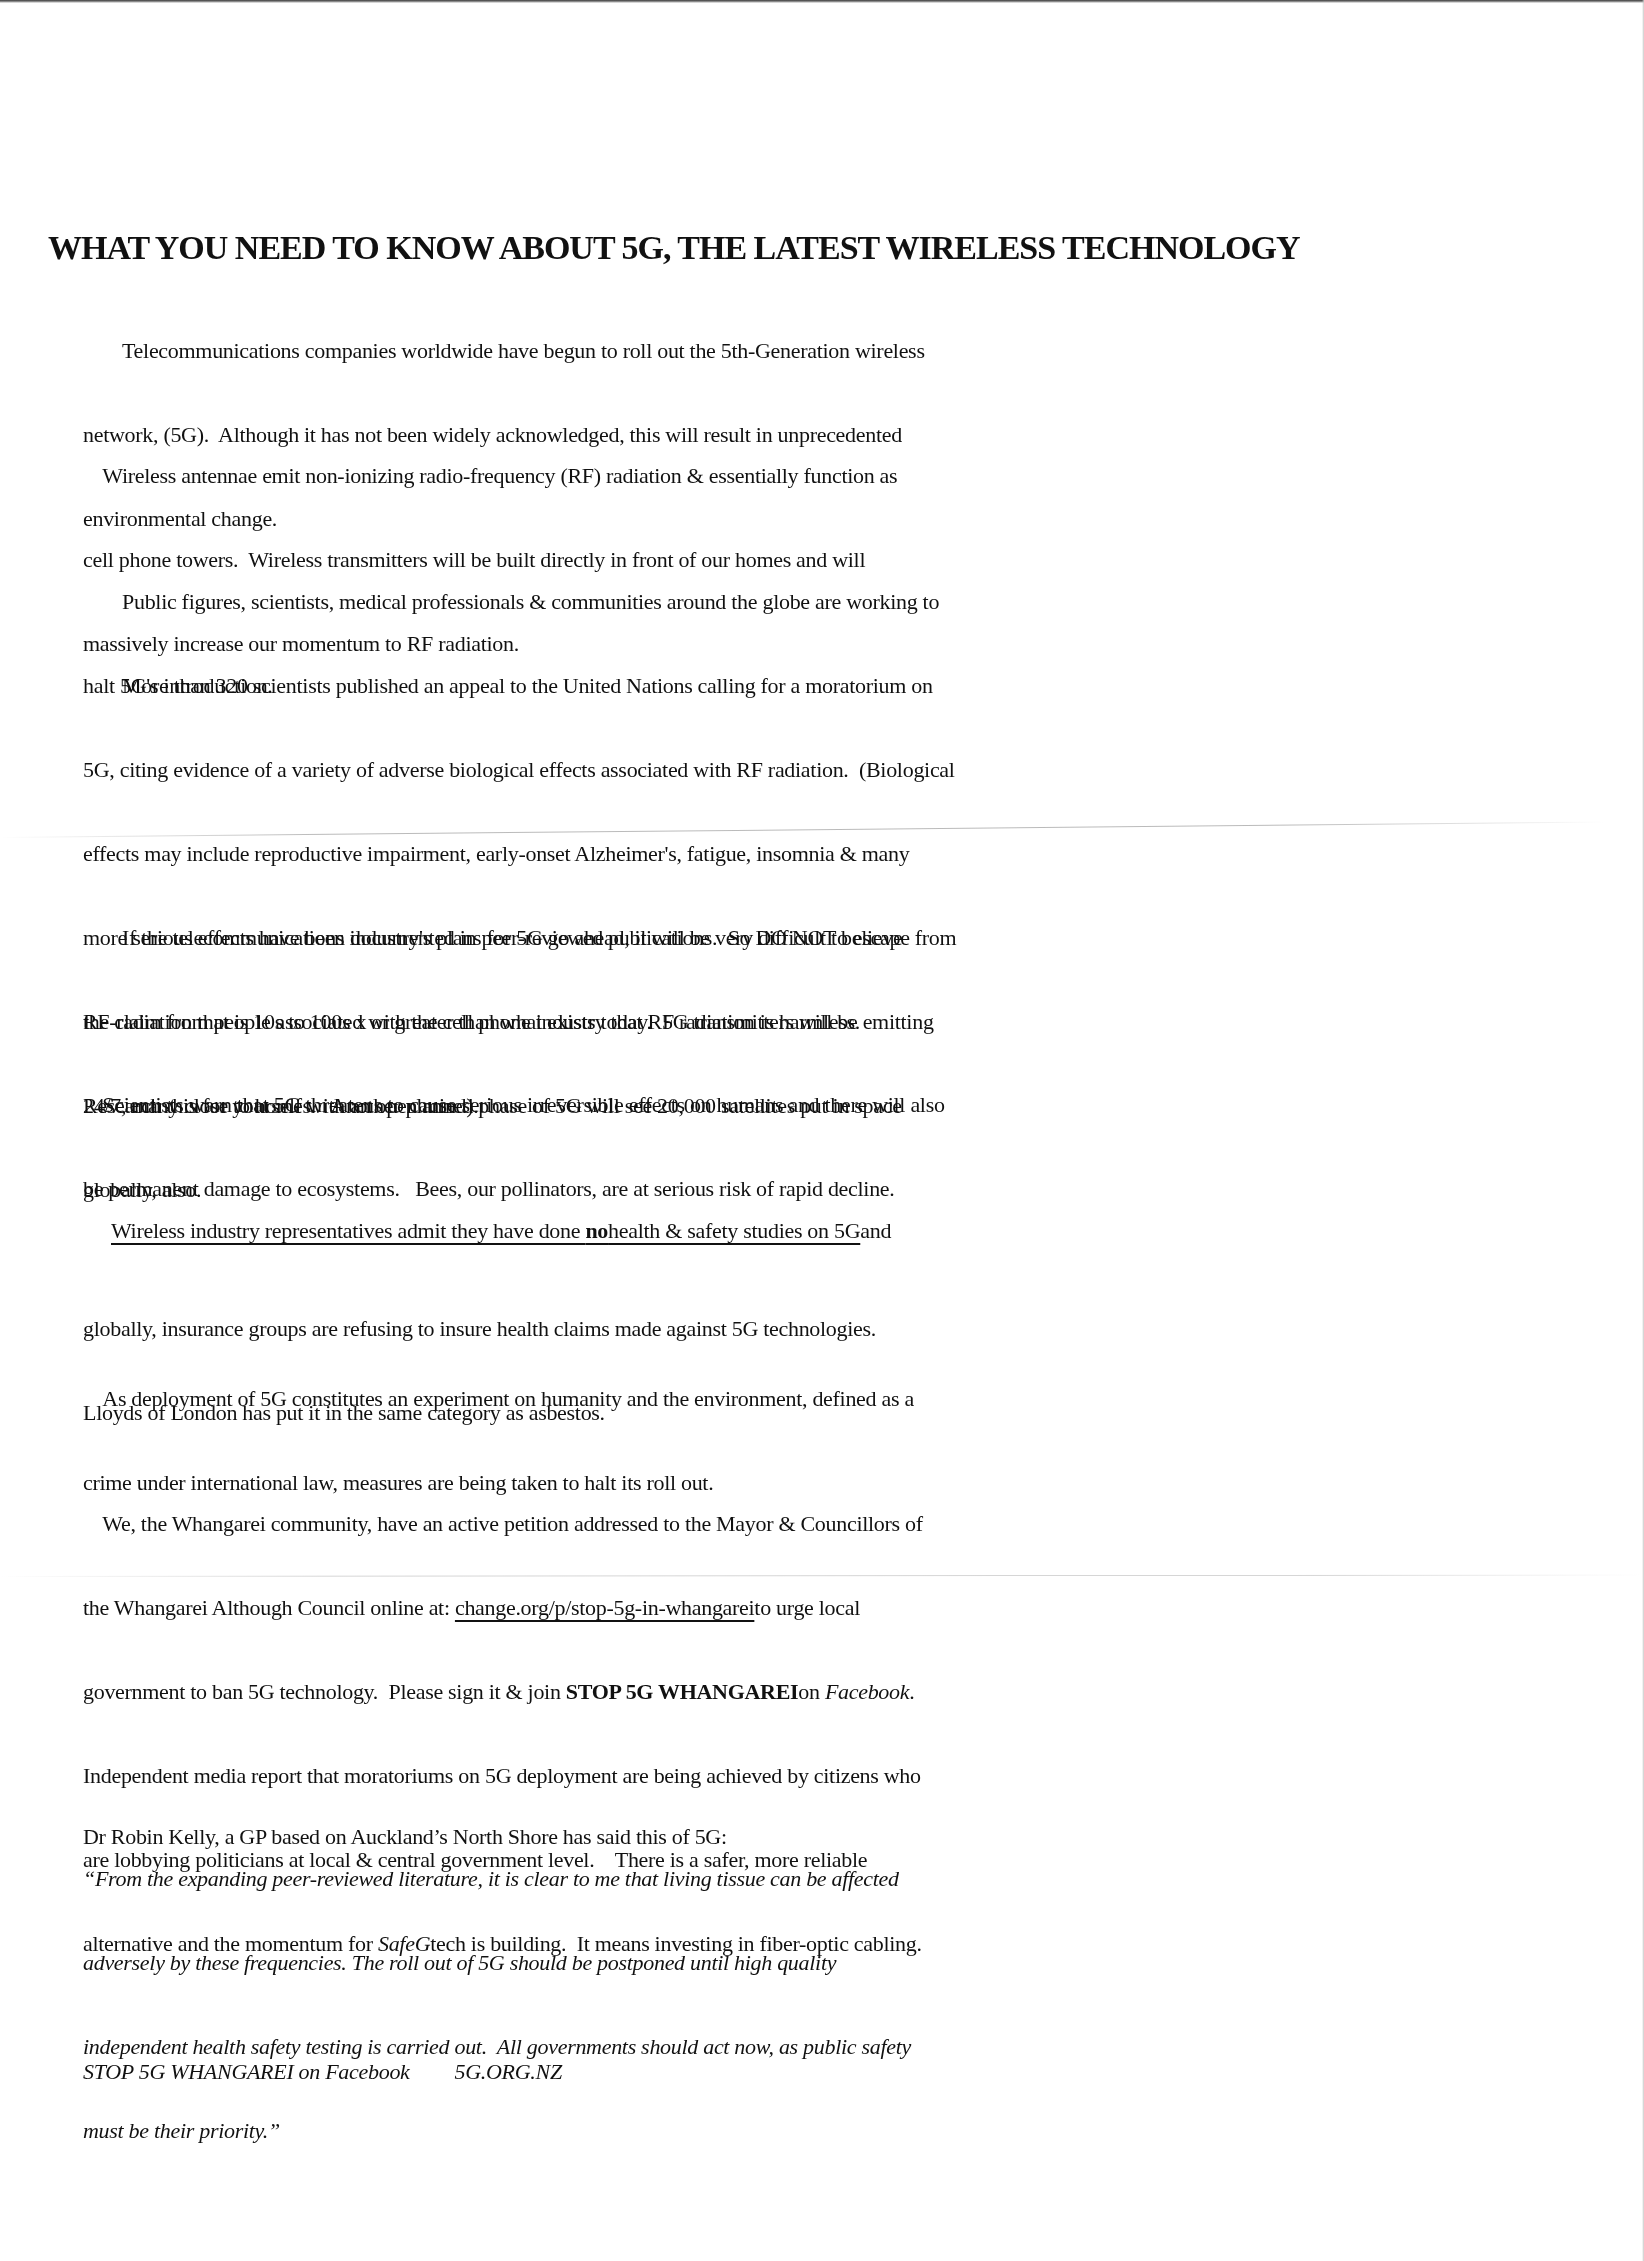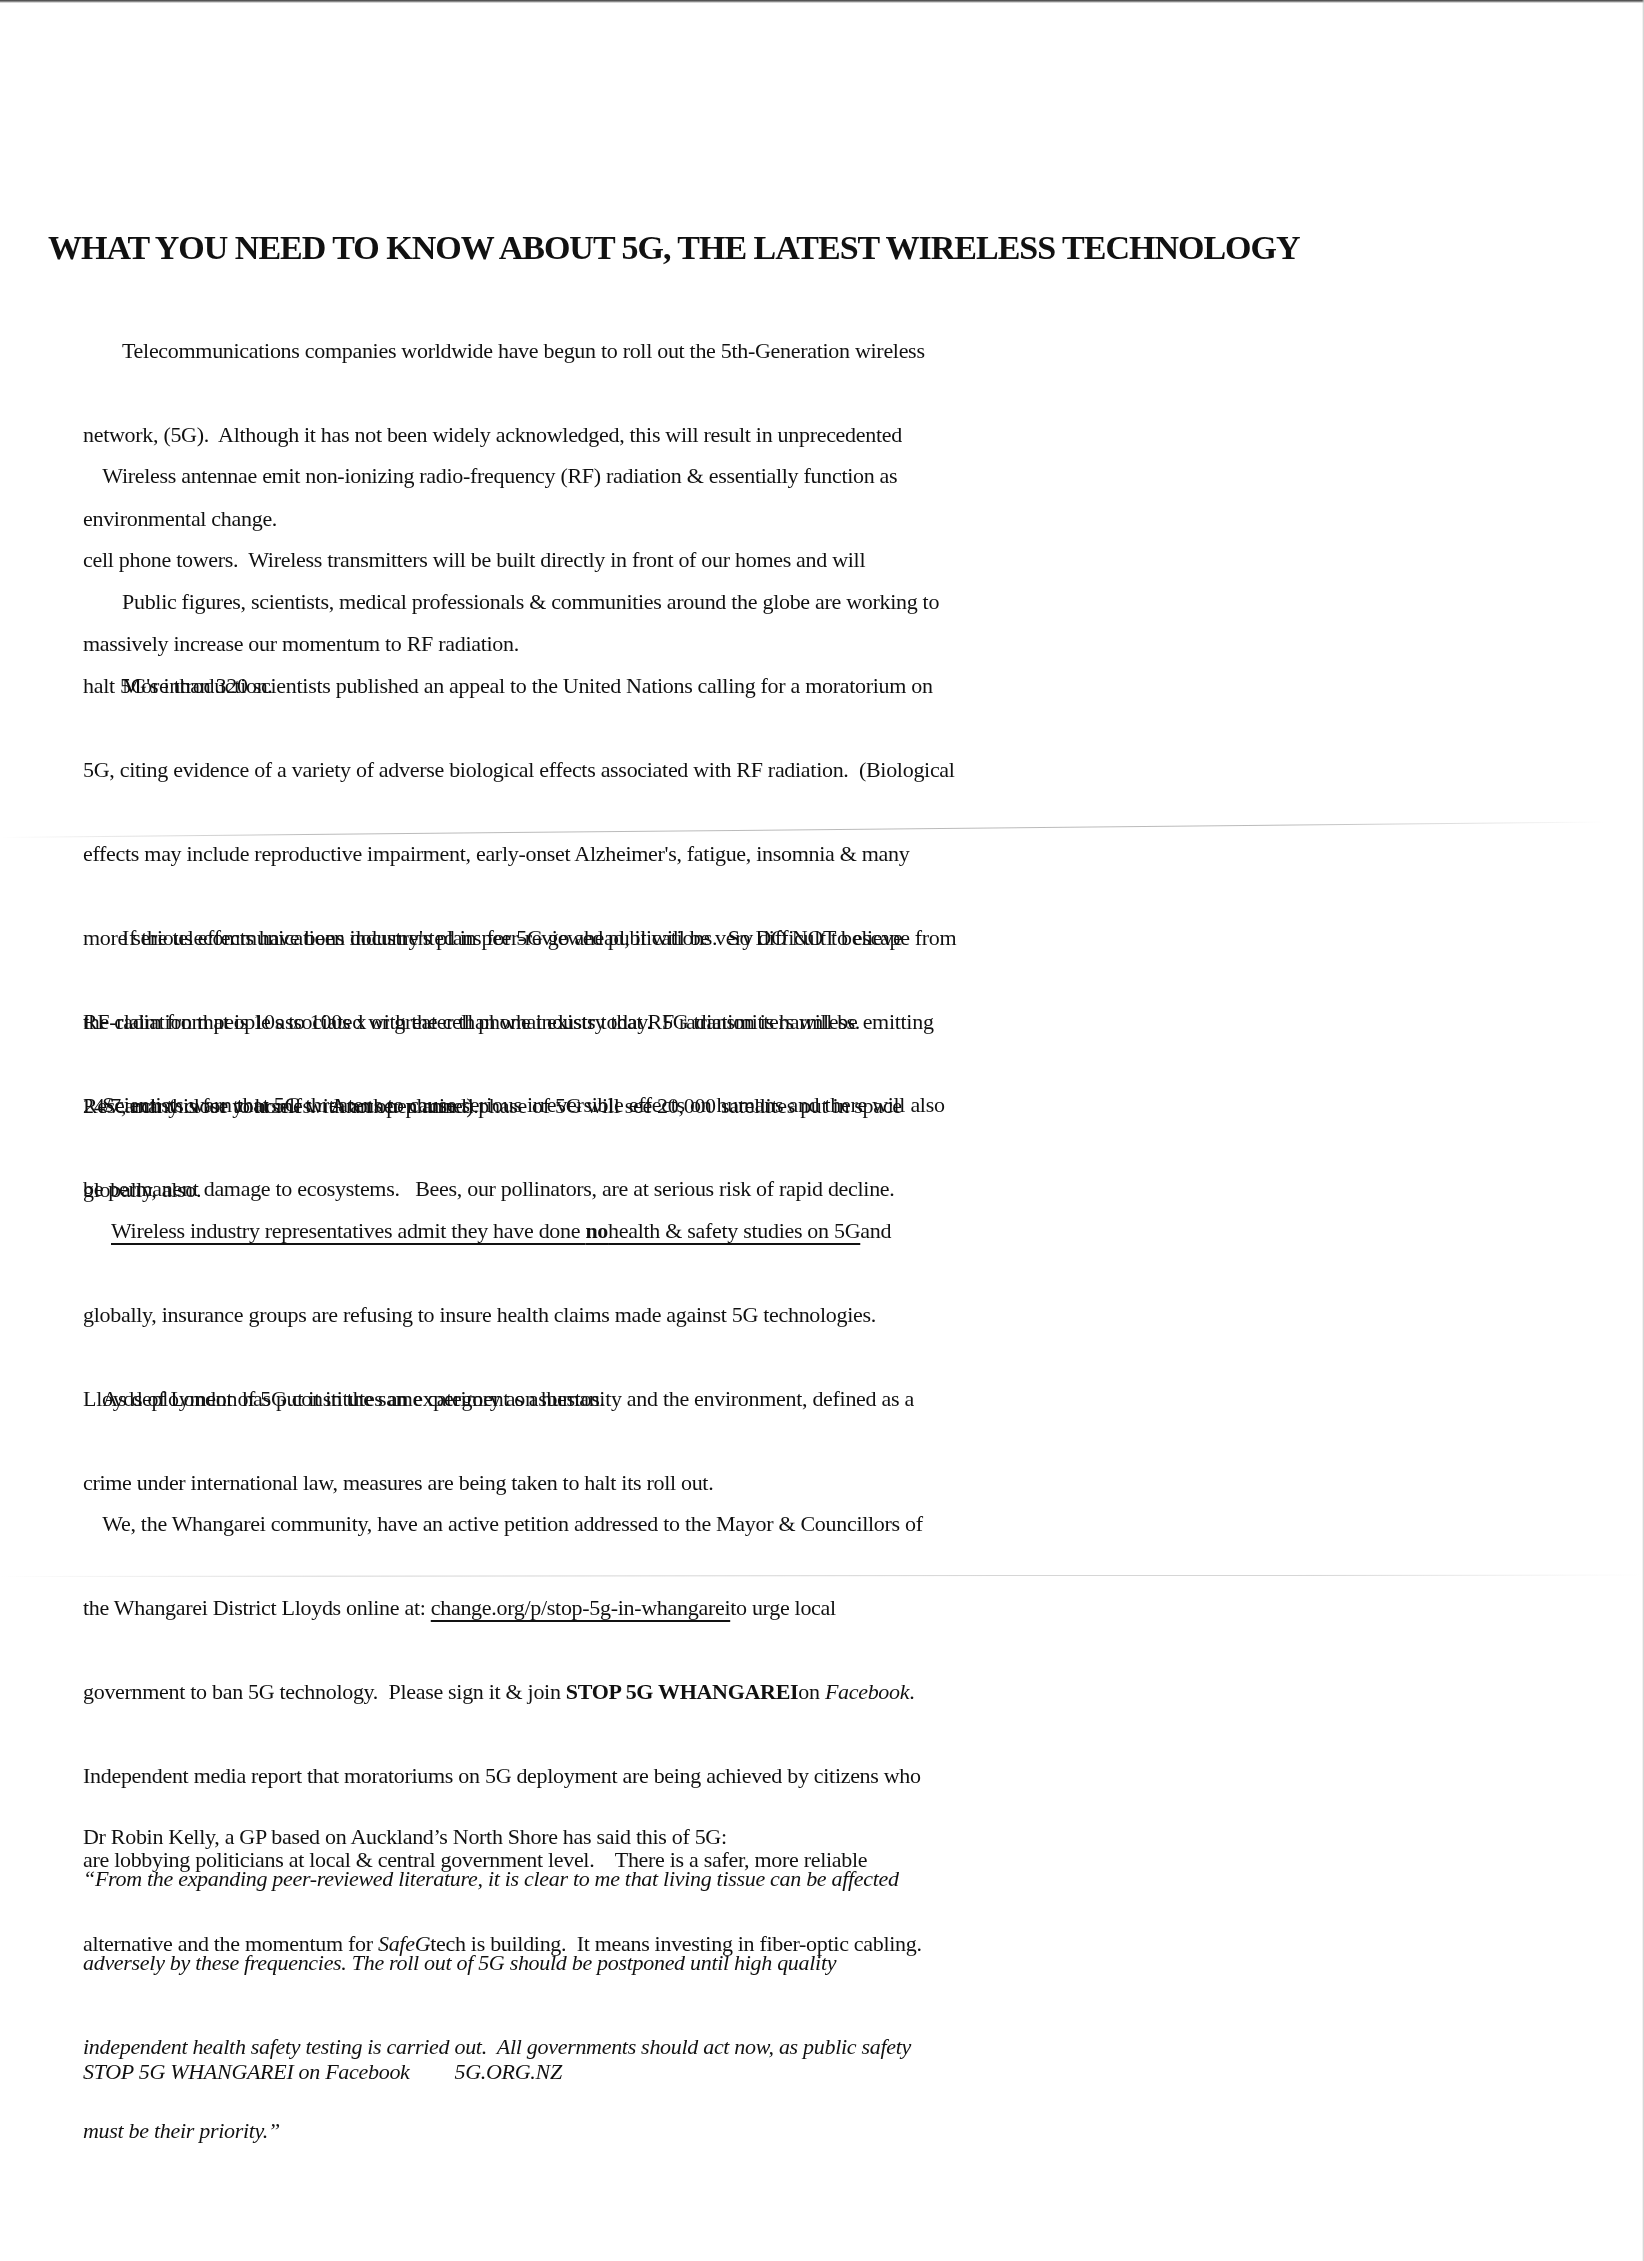--- a/index.html
+++ b/index.html
@@ -124,32 +124,32 @@
       <span class="line" data-name="text-line" style="white-space: pre;">globally, also.</span>
     </div>
 
     <div class="block" style="top:1042px;" data-name="paragraph-scientists-warn">
       <span class="line" style="margin-left: 19.3px; white-space: pre;" data-name="text-line">Scientists warn that 5G threatens to cause serious irreversible effects on humans and there will also</span>
       <span class="line" data-name="text-line" style="white-space: pre;">be permanent damage to ecosystems.   Bees, our pollinators, are at serious risk of rapid decline.</span>
     </div>
 
     <div class="block" style="top:1168px;" data-name="paragraph-industry-admission">
       <span class="line" style="margin-left: 28px; white-space: pre;" data-name="text-line"><span class="u" data-name="underlined-claim" style="white-space: pre;"><span data-name="underlined-text" style="white-space: pre;">Wireless industry representatives admit they have done </span><span class="b" data-name="bold-emphasis" style="white-space: pre;">no</span><span data-name="underlined-text" style="white-space: pre;">health &amp; safety studies on 5G</span></span><span data-name="text-fragment" style="white-space:pre;">and</span></span>
-      <span class="line" data-name="text-line" style="white-space: pre;">globally, insurance groups are refusing to insure health claims made against 5G technologies.</span>
+      <span class="line" data-name="text-line" style="white-space: pre; margin-top: 14px;">globally, insurance groups are refusing to insure health claims made against 5G technologies.</span>
       <span class="line" data-name="text-line" style="white-space: pre;">Lloyds of London has put it in the same category as asbestos.</span>
     </div>
 
     <div class="block" style="top:1336px;" data-name="paragraph-deployment">
       <span class="line" style="margin-left: 19.3px; white-space: pre;" data-name="text-line">As deployment of 5G constitutes an experiment on humanity and the environment, defined as a</span>
       <span class="line" data-name="text-line" style="white-space: pre;">crime under international law, measures are being taken to halt its roll out.</span>
     </div>
 
     <div class="block" style="top:1461px;" data-name="paragraph-petition">
       <span class="line" style="margin-left: 19.3px; white-space: pre;" data-name="text-line">We, the Whangarei community, have an active petition addressed to the Mayor &amp; Councillors of</span>
-      <span class="line" data-name="text-line" style="white-space: pre;"><span data-name="text-fragment" style="white-space:pre;">the Whangarei District Lloyds online at: </span><a class="link" data-name="petition-link">change.org/p/stop-5g-in-whangarei</a><span data-name="text-fragment" style="white-space:pre;">to urge local</span></span>
+      <span class="line" data-name="text-line" style="white-space: pre;"><span data-name="text-fragment" style="white-space:pre;">the Whangarei Although Council online at: </span><a class="link" data-name="petition-link">change.org/p/stop-5g-in-whangarei</a><span data-name="text-fragment" style="white-space:pre;">to urge local</span></span>
       <span class="line" data-name="text-line" style="white-space: pre;"><span data-name="text-fragment" style="white-space:pre;">government to ban 5G technology.  Please sign it &amp; join </span><span class="b" data-name="group-name-bold" style="white-space: pre;">STOP 5G WHANGAREI</span><span data-name="text-fragment" style="white-space:pre;">on </span><span class="i" data-name="facebook-italic" style="white-space: pre;">Facebook</span><span data-name="text-fragment" style="white-space: pre;">.</span></span>
       <span class="line" data-name="text-line" style="white-space: pre;">Independent media report that moratoriums on 5G deployment are being achieved by citizens who</span>
       <span class="line" data-name="text-line" style="white-space:pre;">are lobbying politicians at local &amp; central government level.    There is a safer, more reliable</span>
       <span class="line" data-name="text-line" style="white-space: pre;"><span data-name="text-fragment" style="white-space:pre;">alternative and the momentum for </span><span class="i" data-name="safeg-italic" style="white-space: pre;">SafeG</span><span data-name="text-fragment" style="white-space:pre;text-align:center;">tech is building.  It means investing in fiber-optic cabling.</span></span>
     </div>
 
     <div class="block" style="top:1774px;" data-name="quote-intro">
       <span class="line" data-name="text-line" style="white-space: pre;">Dr Robin Kelly, a GP based on Auckland’s North Shore has said this of 5G:</span>
     </div>
     <div class="block quote" style="top:1816px;" data-name="doctor-quote">

